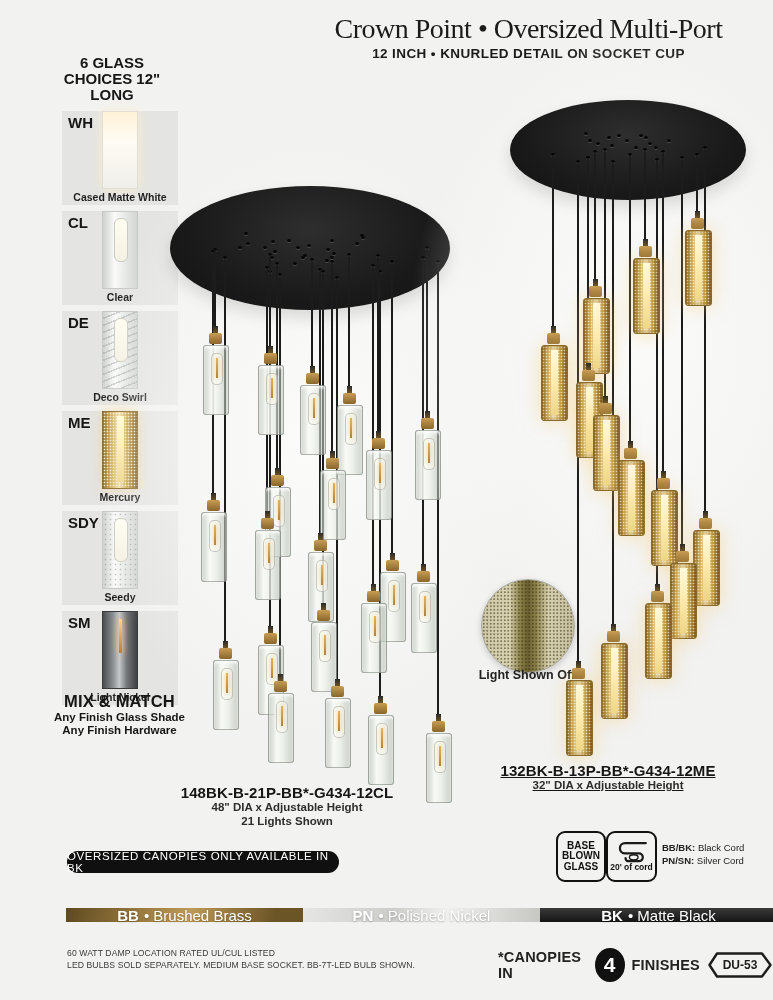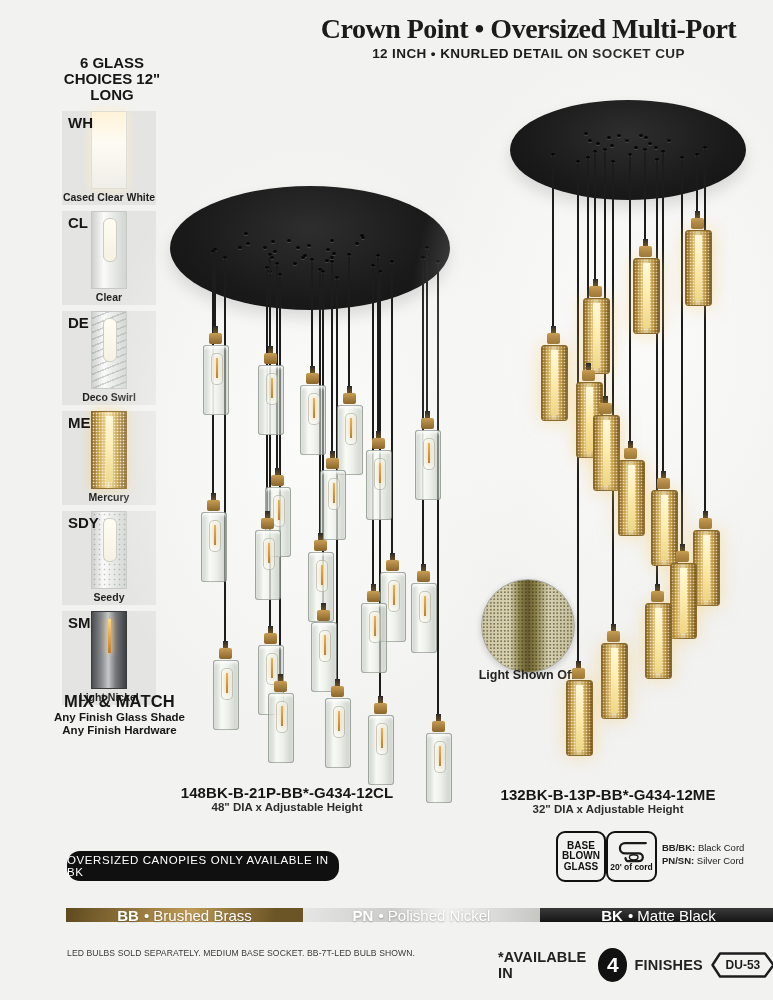--- a/index.html
+++ b/index.html
@@ -1,27 +1,27 @@
 <!DOCTYPE html>
 <html><head>
 <meta charset="utf-8">
 <style>
   html,body{margin:0;padding:0;}
   body{font-family:"Liberation Sans", sans-serif; background:#ddd;}
   .page{position:relative;width:773px;height:1000px;background:#f2f2f1;overflow:hidden;margin:0 auto;}
 
   
   .hdr{position:absolute;left:300px;right:16px;top:14px;text-align:center;}
-  .hdr-title{font-family:"Liberation Serif", serif;font-weight:bold;font-size:28px;color:#1b1b1b;letter-spacing:-.5px;line-height:1.05;}
+  .hdr-title{font-family:"Liberation Serif", serif;font-weight:normal;font-size:28px;color:#1b1b1b;letter-spacing:-.5px;line-height:1.05;}
   .hdr-sub{margin-top:3px;font-size:13.5px;font-weight:bold;color:#1b1b1b;letter-spacing:.4px;}
 
   
   .sidebar{position:absolute;left:62px;top:55px;width:100px;}
   .sb-heading{width:100px;text-align:center;font-size:15px;font-weight:bold;line-height:1.06;color:#161616;margin-bottom:8px;}
-  .swatch{position:relative;width:94px;height:94px;background:#e4e4e2;margin-bottom:6px;}
+  .swatch{position:relative;width:116px;height:94px;background:#e4e4e2;margin-bottom:6px;}
   .swatch-code{position:absolute;top:3px;left:6px;font-size:15px;font-weight:bold;color:#161616;z-index:3;}
   .shade{position:absolute;left:50%;transform:translateX(-50%);top:0;height:76px;width:34px;}
   .swatch-caption{position:absolute;bottom:2px;left:0;width:100%;text-align:center;font-size:10.5px;font-weight:bold;color:#1e1e1e;}
   .sh-white{background:linear-gradient(180deg,#fff4da 4%,#fdfbf4 40%,#f0eee8 100%);border:1px solid #deddd6;box-shadow:0 0 10px rgba(255,240,200,.8);}
   .sh-clear,.sh-deco,.sh-seedy{background:linear-gradient(90deg,rgba(185,190,185,.5),rgba(252,252,252,.95) 35%,rgba(235,238,234,.8) 60%,rgba(195,200,195,.55));border:1px solid #c6c9c4;}
   .sh-clear::after,.sh-deco::after,.sh-seedy::after{content:"";position:absolute;left:50%;top:6px;width:12px;height:42px;margin-left:-6px;border:1px solid #ccccc4;border-radius:6px;background:linear-gradient(180deg,#fffdf2,#f5f1e3);}
   .sh-deco{background-image:repeating-linear-gradient(-22deg,rgba(255,255,255,0) 0 5px,rgba(140,150,145,.40) 5px 6.5px),linear-gradient(90deg,rgba(185,190,185,.5),rgba(252,252,252,.95) 35%,rgba(235,238,234,.8) 60%,rgba(195,200,195,.55));}
   .sh-seedy{background-image:radial-gradient(rgba(120,130,125,.45) .7px,rgba(0,0,0,0) 1.1px),linear-gradient(90deg,rgba(185,190,185,.5),rgba(252,252,252,.95) 35%,rgba(235,238,234,.8) 60%,rgba(195,200,195,.55));background-size:5px 5px,100% 100%;}
   .sh-mercury{background-image:radial-gradient(rgba(255,248,224,.85) .7px,rgba(255,248,224,0) 1.1px),linear-gradient(90deg,#8a6524,#c9a24a 20%,#f2dfa8 48%,#c9a24a 72%,#7c5a20);background-size:3px 3px,100% 100%;border:1px solid #8a6a2c;box-shadow:0 0 12px rgba(248,205,110,.55);}
   .sh-mercury::after{content:"";position:absolute;left:50%;top:4px;width:7px;height:66px;margin-left:-3.5px;background:linear-gradient(180deg,#fff8da,#ffedb2 45%,#eed788);}
@@ -46,21 +46,21 @@
   .mercury-core{position:absolute;left:50%;top:5%;width:7px;height:88%;margin-left:-3.5px;background:linear-gradient(180deg,#fff8da,#ffedb2 45%,#eed788);}
   .prod-label{position:absolute;width:280px;text-align:center;color:#161616;}
   .prod-code{font-size:15px;font-weight:bold;letter-spacing:.1px;}
   .prod-sub{font-size:11.5px;font-weight:600;color:#2d2d2d;line-height:1.18;}
 
   
   .detail-circle{position:absolute;left:481px;top:579px;width:92px;height:92px;border-radius:50%;border:1px solid #a9a9a2;box-shadow:0 2px 6px rgba(0,0,0,.18);background-image:radial-gradient(rgba(52,47,22,.55) .7px,rgba(0,0,0,0) 1.05px),linear-gradient(90deg,#cfc9a8,#d8d2b0 30%,#8a7f46 42%,#6b6030 50%,#8a7f46 58%,#d6d0ae 72%,#c6c09e);background-size:3.5px 3.5px,100% 100%;}
   .detail-caption{position:absolute;left:462px;top:668px;width:130px;text-align:center;font-size:12.5px;font-weight:600;color:#222;}
 
   
-  .banner{position:absolute;left:67px;top:851px;width:272px;height:30px;background:#101010;border-radius:13px;color:#fff;font-size:11.5px;letter-spacing:.6px;display:flex;align-items:center;justify-content:center;}
+  .banner{position:absolute;left:67px;top:851px;width:272px;height:22px;background:#101010;border-radius:13px;color:#fff;font-size:11.5px;letter-spacing:.6px;display:flex;align-items:center;justify-content:center;}
 
   
   .hb-box{position:absolute;left:556px;top:831px;width:46px;height:47px;border:2px solid #111;border-radius:9px;display:flex;flex-direction:column;align-items:center;justify-content:center;font-size:10px;font-weight:bold;line-height:1.05;color:#111;text-align:center;background:#f2f2f1;}
   .cord-box{position:absolute;left:606px;top:831px;width:47px;height:47px;border:2px solid #111;border-radius:9px;background:#f2f2f1;text-align:center;}
   .cord-box svg{display:block;margin:4px auto 0;}
   .cord-box-label{font-size:8.5px;font-weight:bold;color:#111;margin-top:-1px;}
   .cord-info{position:absolute;left:662px;top:842px;font-size:9.5px;color:#222;line-height:1.35;}
   .cord-info b{font-weight:bold;}
 
   
@@ -90,21 +90,21 @@
     <div class="hdr-title">Crown Point • Oversized Multi-Port</div>
     <div class="hdr-sub">12 INCH • KNURLED DETAIL ON SOCKET CUP</div>
   </div>
 
   <div class="sidebar">
     <div class="sb-heading">6 GLASS CHOICES 12" LONG</div>
     <div id="swatch-list">
         <div class="swatch">
           <span class="swatch-code">WH</span>
           <div class="shade sh-white"></div>
-          <div class="swatch-caption">Cased Clear White</div>
+          <div class="swatch-caption">Cased Matte White</div>
         </div>
         <div class="swatch">
           <span class="swatch-code">CL</span>
           <div class="shade sh-clear"></div>
           <div class="swatch-caption">Clear</div>
         </div>
         <div class="swatch">
           <span class="swatch-code">DE</span>
           <div class="shade sh-deco"></div>
           <div class="swatch-caption">Deco Swirl</div>
@@ -278,20 +278,21 @@
       <div class="glass clear" style="left: 368px; top: 715px;">
         <div class="filament"></div>
       </div>
       <div class="cup" style="left: 431.5px; top: 721px;"></div>
       <div class="glass clear" style="left: 426px; top: 733px;">
         <div class="filament"></div>
       </div>
       <div class="prod-label" style="left: 147px; top: 784px;">
         <div class="prod-code">148BK-B-21P-BB*-G434-12CL</div>
         <div class="prod-sub">48" DIA x Adjustable Height</div>
+        <div class="prod-sub">21 Lights Shown</div>
       </div>
       <div class="photo-glow" style="left: 408px; top: 30px; width: 440px; height: 620px;"></div>
       <div class="canopy" style="left: 510px; top: 100px; width: 236px; height: 100px;"></div>
       <div class="port" style="left: 695px; top: 153px;"></div>
       <div class="port" style="left: 588.05px; top: 139px;"></div>
       <div class="port" style="left: 643px; top: 148px;"></div>
       <div class="port" style="left: 616.65px; top: 134px;"></div>
       <div class="port" style="left: 593px; top: 150px;"></div>
       <div class="port" style="left: 644.15px; top: 136px;"></div>
       <div class="port" style="left: 551px; top: 153px;"></div>
@@ -372,21 +373,21 @@
         <div class="mercury-core"></div>
       </div>
       <div class="cup" style="left: 606.5px; top: 631px;"></div>
       <div class="glass mercury" style="left: 600.5px; top: 643px;">
         <div class="mercury-core"></div>
       </div>
       <div class="cup" style="left: 571.5px; top: 668px;"></div>
       <div class="glass mercury" style="left: 565.5px; top: 680px;">
         <div class="mercury-core"></div>
       </div>
-      <div class="prod-label" style="left: 468px; top: 786px;">
+      <div class="prod-label" style="left: 468px; top: 762px; text-decoration: underline;">
         <div class="prod-code">132BK-B-13P-BB*-G434-12ME</div>
         <div class="prod-sub">32" DIA x Adjustable Height</div>
       </div>
     </div>
 
   <div class="detail-circle"></div>
   <div class="detail-caption">Light Shown Off</div>
 
   <div class="banner">OVERSIZED CANOPIES ONLY AVAILABLE IN BK</div>
 
@@ -407,24 +408,25 @@
       <div><b>PN/SN: </b>Silver Cord</div>
     </div>
 
   <div class="finish-bar" id="finish-bar">
       <div class="finish-cell fin-brass"><b>BB</b>• Brushed Brass</div>
       <div class="finish-cell fin-pn"><b>PN</b>• Polished Nickel</div>
       <div class="finish-cell fin-black"><b>BK</b>• Matte Black</div>
     </div>
 
   <div class="footer-notes" id="footer-notes">
+      <div>60 WATT DAMP LOCATION RATED UL/CUL LISTED</div>
       <div>LED BULBS SOLD SEPARATELY. MEDIUM BASE SOCKET. BB-7T-LED BULB SHOWN.</div>
     </div>
   <div class="avail">
-    <span class="avail-txt">*AVAILABLE IN</span>
+    <span class="avail-txt">*CANOPIES IN</span>
     <span class="avail-circle">4</span>
     <span class="avail-txt">FINISHES</span>
     <span class="du-badge">
       <svg width="66" height="28" viewBox="0 0 66 28">
         <polygon points="10,2.5 55,2.5 63.5,14 55,25.5 10,25.5 2.5,14" fill="none" stroke="#1d1d1d" stroke-width="2.4" stroke-linejoin="round"></polygon>
       </svg>
       <span>DU-53</span>
     </span>
   </div>
 

